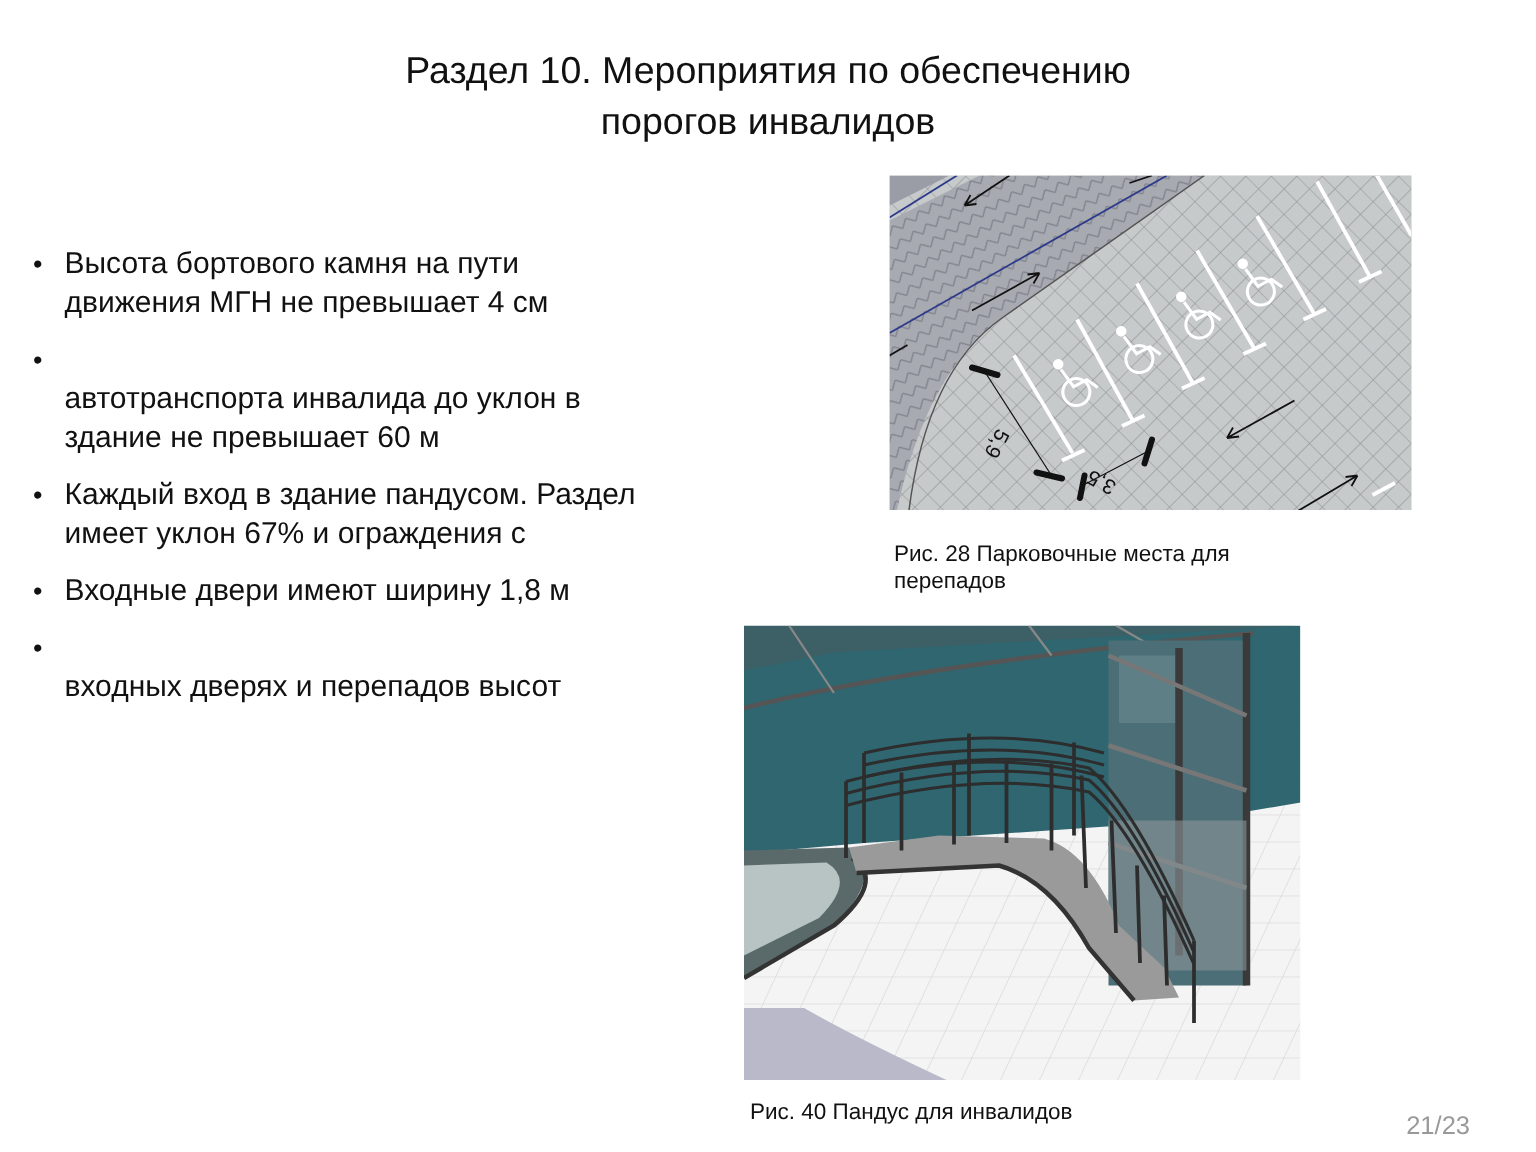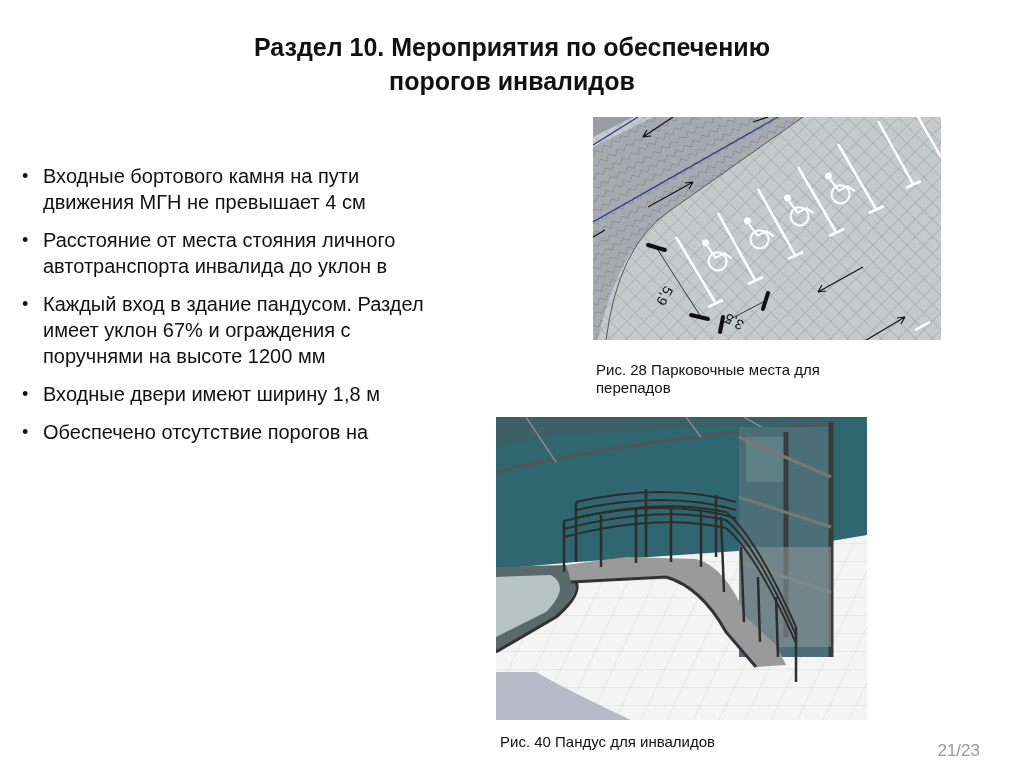--- a/index.html
+++ b/index.html
@@ -1,19 +1,19 @@
 <!DOCTYPE html>
 <html><head>
 <meta charset="utf-8">
 <style>
   html, body { margin:0; padding:0; }
   body { width:1024px; height:768px; background:#ffffff; position:relative; overflow:hidden;
          font-family:"Liberation Sans", sans-serif; color:#111; }
   .title { position:absolute; left:0; width:1024px; top:30px; text-align:center;
-           font-weight:bold; font-size:25px; line-height:34px; color:#111; }
+           font-weight:normal; font-size:25px; line-height:34px; color:#111; }
   .title .l1 { display:block; padding-left:0; }
   .title .l2 { display:block; }
   .bullets { position:absolute; left:22px; top:163px; width:470px; margin:0; padding:0; list-style:none; }
   .bullets li { position:relative; padding-left:21px; font-size:20px; line-height:26px; margin-bottom:12px; color:#111; }
   .bullets li .dot { position:absolute; left:0; top:0; font-size:18px; }
   .fig { position:absolute; overflow:hidden; }
   .fig1 { left:593px; top:117px; width:348px; height:223px; background:#c7cacb; }
   .fig2 { left:496px; top:417px; width:371px; height:303px; background:#fafafa; }
   .caption { position:absolute; font-size:15px; line-height:18px; color:#111; }
   .cap1 { left:596px; top:361px; width:280px; }
@@ -24,41 +24,42 @@
 <body>
 
 <div class="title">
   <span class="l1">Раздел 10. Мероприятия по обеспечению</span>
   <span class="l2">порогов инвалидов</span>
 </div>
 
 <ul class="bullets">
   <li>
     <span class="dot">•</span>
-    <span>Входные бортового камня на пути</span><br>
+    <span>Высота бортового камня на пути</span><br>
     <span>движения МГН не превышает 4 см</span>
   </li>
   <li>
     <span class="dot">•</span>
-    <span>Расстояние от места стояния личного</span><br>
+    <br>
     <span>автотранспорта инвалида до уклон в</span><br>
+    <span>здание не превышает 60 м</span>
   </li>
   <li>
     <span class="dot">•</span>
     <span>Каждый вход в здание пандусом. Раздел</span><br>
     <span>имеет уклон 67% и ограждения с</span><br>
-    <span>поручнями на высоте 1200 мм</span>
   </li>
   <li>
     <span class="dot">•</span>
     <span>Входные двери имеют ширину 1,8 м</span>
   </li>
   <li>
     <span class="dot">•</span>
-    <span>Обеспечено отсутствие порогов на</span><br>
+    <br>
+    <span>входных дверях и перепадов высот</span>
   </li>
 </ul>
 
 <div class="fig fig1">
   <svg width="348" height="223" viewBox="0 0 348 223" xmlns="http://www.w3.org/2000/svg">
     <defs>
       <pattern id="grid" width="12" height="12" patternUnits="userSpaceOnUse" patternTransform="rotate(45)">
         <path d="M0 0 L12 0 M0 0 L0 12" stroke="#8e9293" stroke-width="0.8" fill="none"></path>
       </pattern>
       <pattern id="chev" width="10" height="10" patternUnits="userSpaceOnUse" patternTransform="rotate(-30)">

